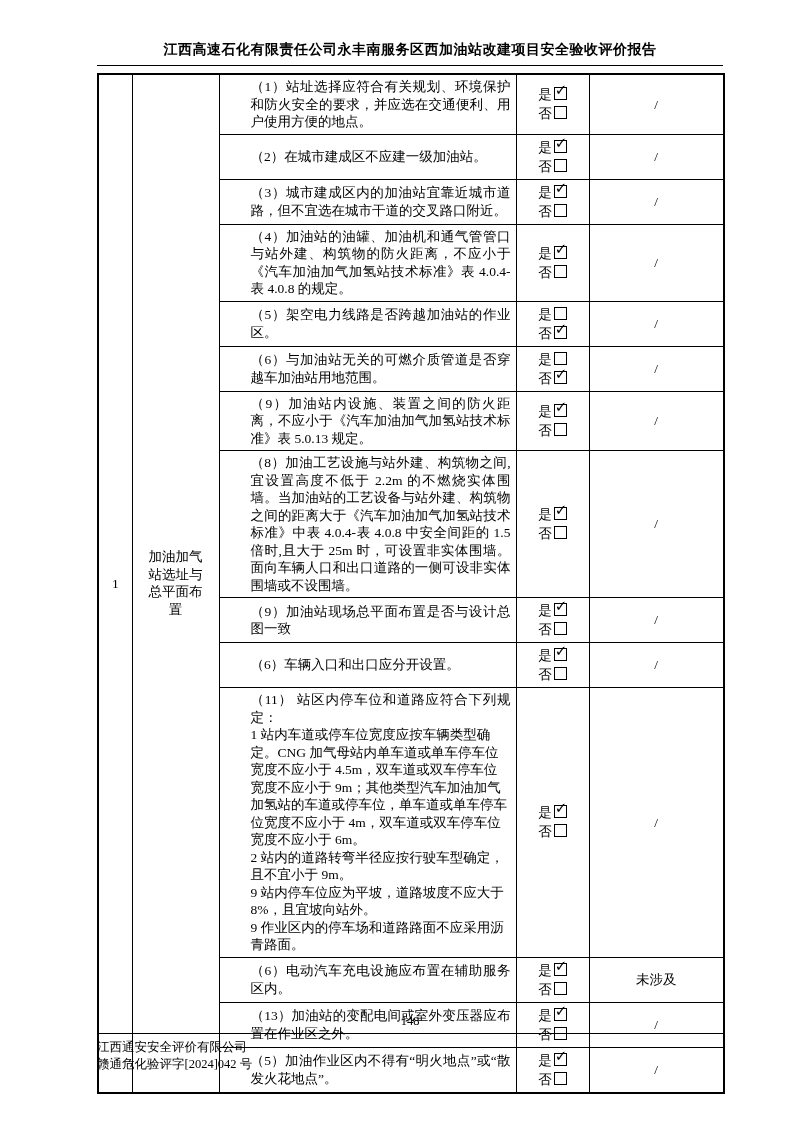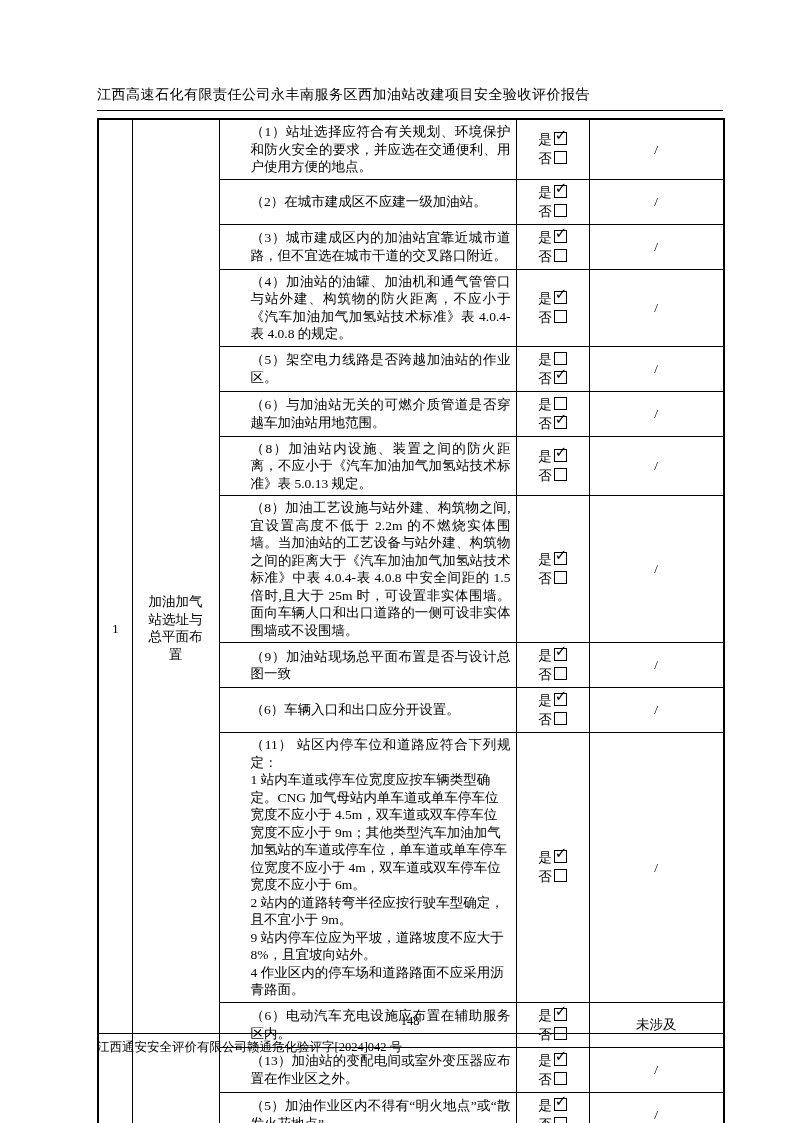--- a/index.html
+++ b/index.html
@@ -16,24 +16,25 @@
     font-family: "Liberation Serif", "DejaVu Serif", serif;
     color: #000000;
   }
   .content {
     position: absolute;
     left: 97px;
     top: 0;
     width: 626px;
   }
   .header {
-    padding-top: 86px;
+    padding-top: 41px;
     padding-bottom: 6px;
     border-bottom: 1.5px solid #000000;
-    text-align: left;
+    text-align: center;
+    font-weight: bold;
   }
   .header .title {
     font-size: 14px;
     letter-spacing: 0.5px;
     white-space: nowrap;
   }
   table.checklist {
     margin-top: 7px;
     border-collapse: collapse;
     table-layout: fixed;
@@ -111,23 +112,24 @@
     text-align: center;
     font-size: 12.5px;
     padding-bottom: 4px;
   }
   .footer .footer-rule {
     border-top: 1.5px solid #000000;
     height: 0;
   }
   .footer .footer-row {
     display: flex;
-    justify-content: flex-start;
+    justify-content: space-between;
     padding-top: 5px;
     font-size: 12.5px;
+    flex-direction: column;
   }
 </style>
 </head>
 <body>
 
 <div class="page">
   <div class="content">
     <div class="header">
       <div class="title">江西高速石化有限责任公司永丰南服务区西加油站改建项目安全验收评价报告</div>
     </div>
@@ -199,21 +201,21 @@
               <div class="para">（6）与加油站无关的可燃介质管道是否穿越车加油站用地范围。</div>
             </td>
             <td class="cell-check">
               <div class="check-line"><span class="check-label">是</span><span class="cb"></span></div>
               <div class="check-line"><span class="check-label">否</span><span class="cb checked"><span class="mark">✓</span></span></div>
             </td>
             <td class="cell-remark">/</td>
           </tr>
           <tr>
             <td class="cell-req">
-              <div class="para">（8）加油站内设施、装置之间的防火距离，不应小于《汽车加油加气加氢站技术标准》表 5.0.13 规定。</div>
+              <div class="para">（9）加油站内设施、装置之间的防火距离，不应小于《汽车加油加气加氢站技术标准》表 5.0.13 规定。</div>
             </td>
             <td class="cell-check">
               <div class="check-line"><span class="check-label">是</span><span class="cb checked"><span class="mark">✓</span></span></div>
               <div class="check-line"><span class="check-label">否</span><span class="cb"></span></div>
             </td>
             <td class="cell-remark">/</td>
           </tr>
           <tr>
             <td class="cell-req">
               <div class="para">（8）加油工艺设施与站外建、构筑物之间,宜设置高度不低于 2.2m 的不燃烧实体围墙。当加油站的工艺设备与站外建、构筑物之间的距离大于《汽车加油加气加氢站技术标准》中表 4.0.4-表 4.0.8 中安全间距的 1.5 倍时,且大于 25m 时，可设置非实体围墙。面向车辆人口和出口道路的一侧可设非实体围墙或不设围墙。</div>
@@ -243,21 +245,21 @@
               <div class="check-line"><span class="check-label">否</span><span class="cb"></span></div>
             </td>
             <td class="cell-remark">/</td>
           </tr>
           <tr>
             <td class="cell-req">
               <div class="para">（11）  站区内停车位和道路应符合下列规定：</div>
               <div class="para center-para">1 站内车道或停车位宽度应按车辆类型确定。CNG 加气母站内单车道或单车停车位宽度不应小于 4.5m，双车道或双车停车位宽度不应小于 9m；其他类型汽车加油加气加氢站的车道或停车位，单车道或单车停车位宽度不应小于 4m，双车道或双车停车位宽度不应小于 6m。</div>
               <div class="para center-para">2 站内的道路转弯半径应按行驶车型确定，且不宜小于 9m。</div>
               <div class="para center-para">9 站内停车位应为平坡，道路坡度不应大于 8%，且宜坡向站外。</div>
-              <div class="para center-para">4 作业区内的停车场和道路路面不应采用沥青路面。</div>
+              <div class="para center-para">9 作业区内的停车场和道路路面不应采用沥青路面。</div>
             </td>
             <td class="cell-check">
               <div class="check-line"><span class="check-label">是</span><span class="cb checked"><span class="mark">✓</span></span></div>
               <div class="check-line"><span class="check-label">否</span><span class="cb"></span></div>
             </td>
             <td class="cell-remark">/</td>
           </tr>
           <tr>
             <td class="cell-req">
               <div class="para">（6）电动汽车充电设施应布置在辅助服务区内。</div>

